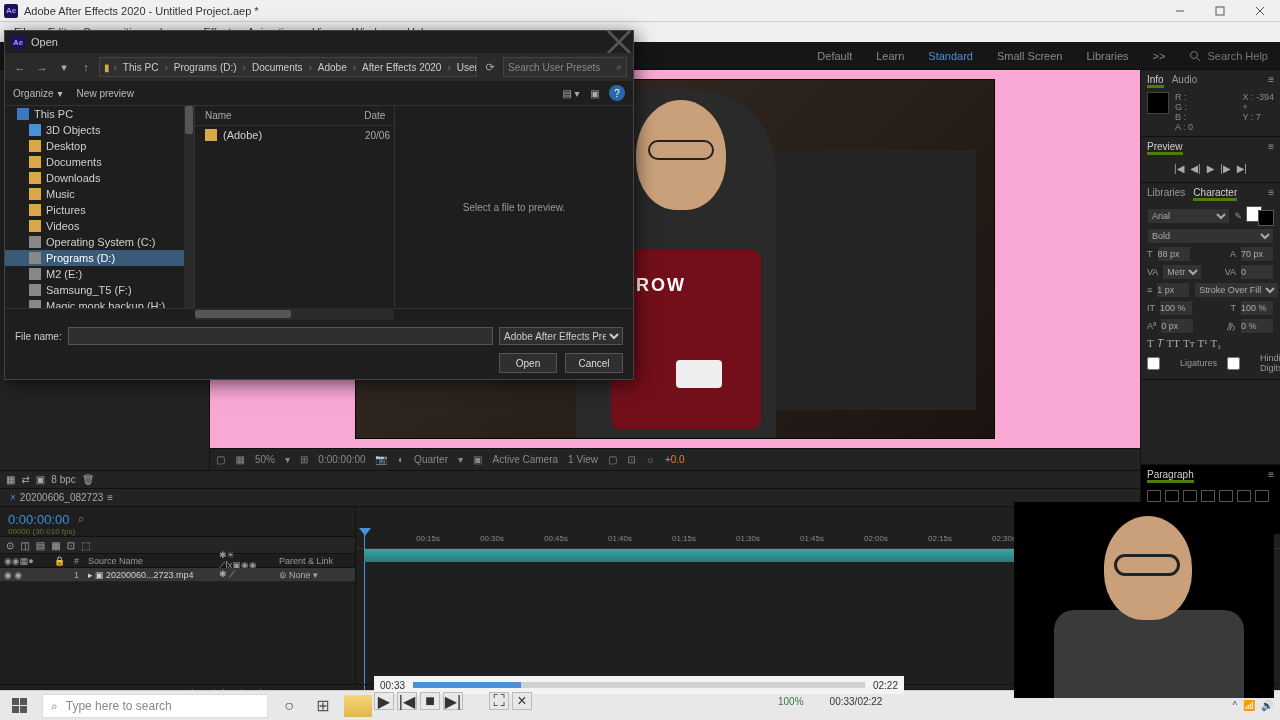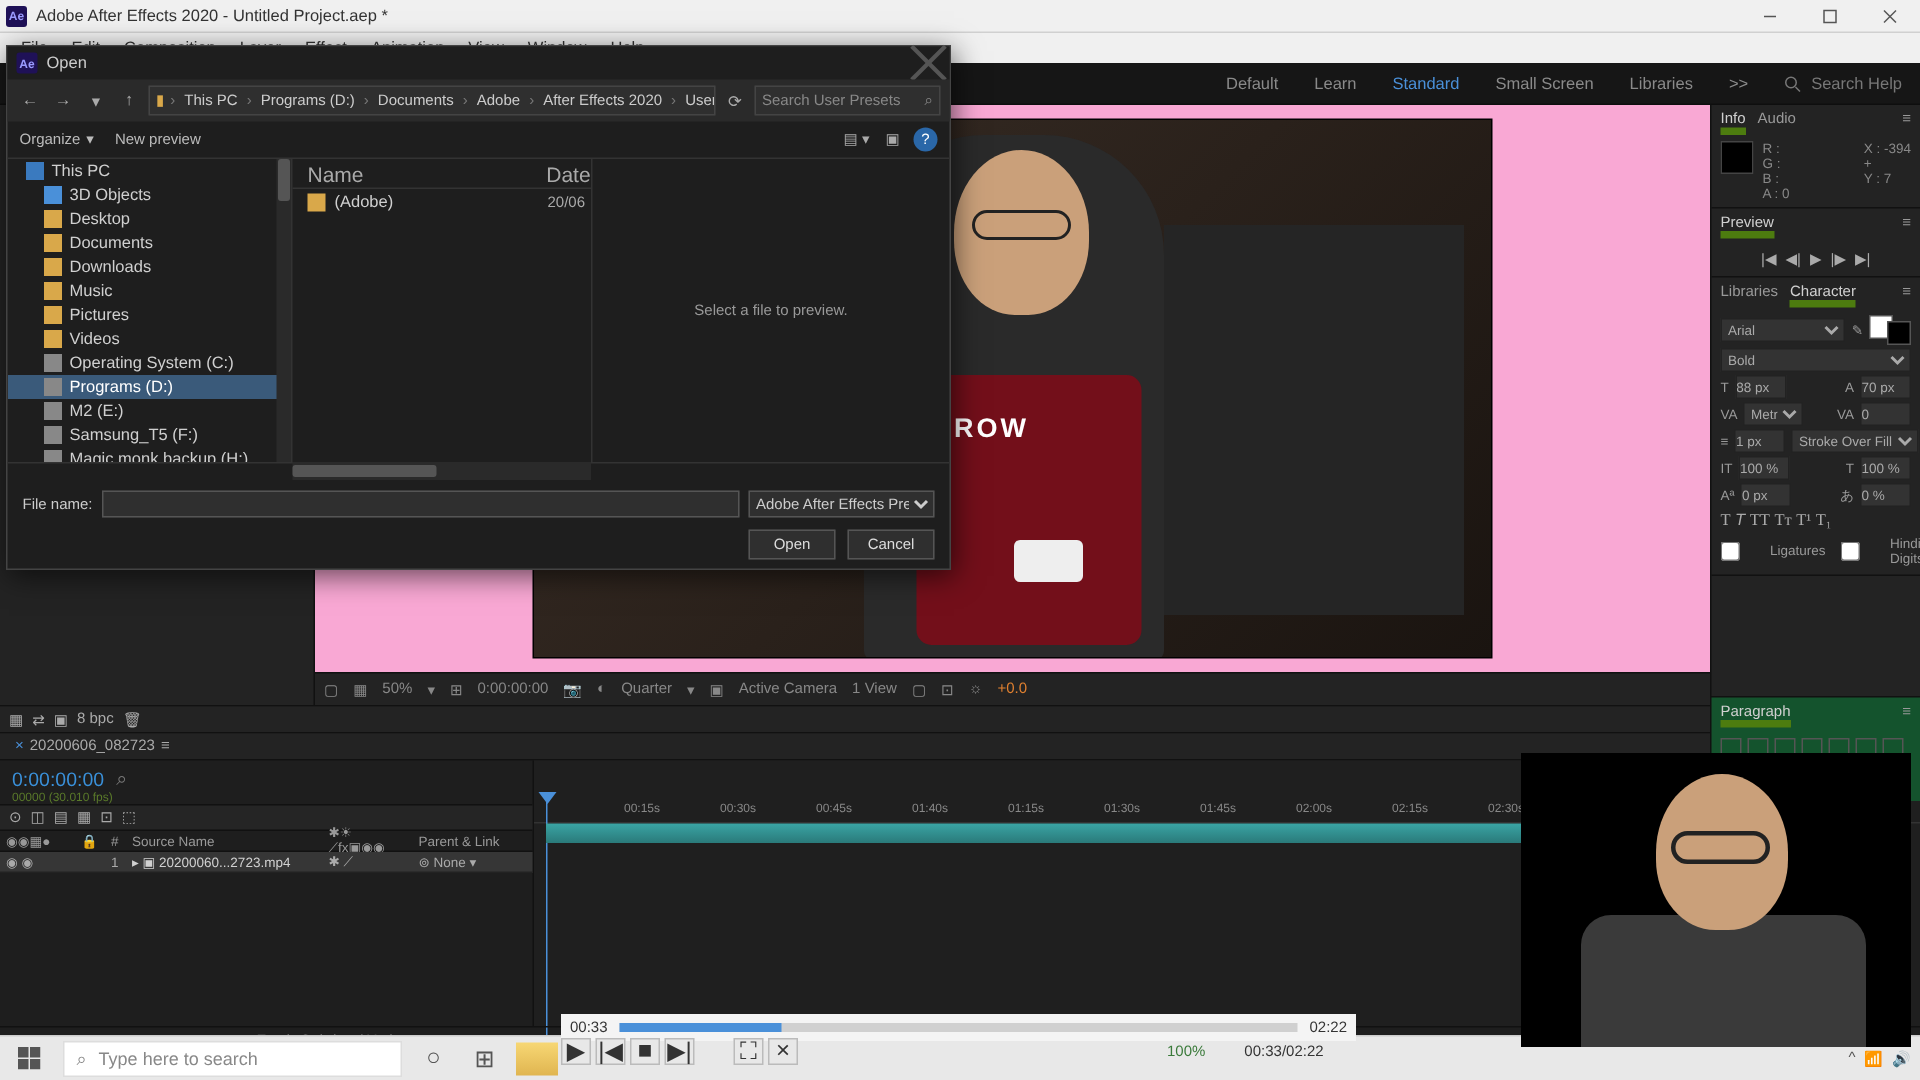--- a/index.html
+++ b/index.html
@@ -40,21 +40,21 @@
 .viewer-img .logo { position:absolute; left:280px; top:195px; color:#fff; font-weight:800; font-size:18px; letter-spacing:2px; }
 .viewer-img .hand { position:absolute; left:320px; top:280px; width:46px; height:28px; background:#eee; border-radius:4px; }
 .viewer-img .bg-wall { position:absolute; left:420px; top:70px; width:200px; height:260px; background:#252525; }
 
 .viewer-controls { height: 22px; background: #232323; border-top: 1px solid #111; display: flex; align-items: center; font-size: 10px; color: #888; padding: 0 6px; gap: 10px; }
 
 
 .panel { border-bottom: 1px solid #111; padding: 4px 6px; font-size: 10px; color: #999; }
 .panel-tabs { display: flex; gap: 8px; margin-bottom: 4px; }
 .panel-tabs span { cursor: pointer; }
-.panel-tabs .active { color: #d0d0d0; border-bottom: 5px solid #4d7c0f; }
+.panel-tabs .active { color: #d0d0d0; border-bottom: 3px solid #4d7c0f; }
 .swatch { width: 22px; height: 22px; background: #000; display: inline-block; border: 1px solid #444; }
 .info-xy { font-size: 9px; color: #888; }
 .tcontrols { display: flex; gap: 6px; justify-content: center; padding: 4px 0; }
 .tcontrols span { color: #aaa; cursor: pointer; }
 
 .char-row { display: flex; align-items: center; gap: 4px; padding: 1px 0; font-size: 9px; }
 .char-row select, .char-row input { background: #333; color: #aaa; border: 1px solid #222; font-size: 9px; height: 16px; }
 .char-row input { width: 34px; }
 .color-pair { display:flex; gap:0; }
 .color-pair .fg { width:16px; height:16px; background:#fff; border:1px solid #555; }
@@ -89,21 +89,21 @@
 .fd-tree-thumb { position:absolute; right:1px; top:0; width:8px; height:28px; background:#555; border-radius:2px; }
 .tree-item { display: flex; align-items: center; gap: 5px; padding: 2px 6px 2px 24px; font-size: 11px; color: #d0d0d0; cursor: pointer; height: 16px; }
 .tree-item.root { padding-left: 12px; }
 .tree-item.sel { background: #3a5a7a; color: #fff; }
 .tree-item .ticon { width: 12px; height: 12px; }
 .ti-pc { background: #3a7abf; }
 .ti-cube { background: #4a90d9; }
 .ti-folder { background: #d9a84a; }
 .ti-drive { background: #888; }
 .fd-files { width: 200px; border-right: 1px solid #333; }
-.fd-headers { display: flex; font-size: 14px; color: #aaa; border-bottom: 1px solid #333; height: 20px; align-items: center; }
+.fd-headers { display: flex; font-size: 10px; color: #aaa; border-bottom: 1px solid #333; height: 20px; align-items: center; }
 .fd-headers .col-name { width: 170px; padding-left: 10px; }
 .fd-headers .col-date { width: 30px; }
 .fd-row { display: flex; align-items: center; font-size: 11px; height: 18px; padding-left: 10px; color: #d0d0d0; }
 .fd-row .ficon { width: 12px; height: 12px; background: #d9a84a; margin-right: 6px; }
 .fd-row .fdate { margin-left: auto; margin-right: 4px; color: #aaa; font-size: 10px; }
 .fd-preview { flex: 1; display: flex; align-items: center; justify-content: center; color: #999; font-size: 10px; }
 .fd-hscroll { height:12px; background:#2a2a2a; position:relative; }
 .fd-hthumb { position:absolute; left:0; top:2px; height:8px; width:96px; background:#555; border-radius:2px; }
 
 .fd-footer { padding: 6px 10px; display: flex; flex-direction: column; gap: 8px; }
@@ -129,21 +129,21 @@
 .tl-layer-row { height: 14px; display: flex; align-items: center; font-size: 9px; background: #363636; border-bottom: 1px solid #222; }
 .tl-layer-row .c { padding: 0 4px; }
 .tl-right .ruler { height: 18px; border-bottom: 1px solid #333; position: relative; margin-top: 24px; }
 .tl-right .ruler .playhead { position:absolute; left:3px; top:-3px; width:0; height:0; border-left:6px solid transparent; border-right:6px solid transparent; border-top:8px solid #4a90d9; }
 .tl-right .ruler .playline { position:absolute; left:8px; top:0; width:1px; height:200px; background:#4a90d9; }
 .tl-right .ruler .tick { position:absolute; font-size:8px; color:#888; top:3px; }
 .tl-right .clip { position:absolute; left:8px; top:42px; right:6px; height:13px; background: linear-gradient(#3aa4a4,#2a7a7a); }
 .tl-footer { height: 16px; border-top: 1px solid #111; display: flex; align-items: center; padding: 0 8px; font-size: 9px; color: #888; position: relative; }
 
 
-.para-panel { position: absolute; right: 0; top: 464px; width: 140px; height: 70px; background: #14532d; color: #999; font-size: 10px; border-left: 1px solid #111; border-top: 1px solid #111; padding: 4px 6px; }
+.para-panel { position: absolute; right: 0; top: 464px; width: 140px; height: 70px; background: #000000; color: #999; font-size: 10px; border-left: 1px solid #111; border-top: 1px solid #111; padding: 4px 6px; }
 .para-align { display:flex; gap:4px; padding:3px 0; }
 .para-align span { width:14px; height:12px; border:1px solid #555; cursor:pointer; }
 .para-row { display:flex; gap:4px; align-items:center; font-size:9px; padding:1px 0; }
 .para-row input { width:24px; height:14px; background:#333; border:1px solid #222; color:#aaa; font-size:9px; }
 
 
 .webcam { position: absolute; right: 6px; bottom: 22px; width: 260px; height: 196px; background: #000; z-index: 30; overflow:hidden; }
 .webcam .whead { position:absolute; left:90px; top:14px; width:88px; height:104px; background:#caa07a; border-radius:50% 50% 45% 45%; }
 .webcam .wglasses { position:absolute; left:100px; top:52px; width:66px; height:22px; border:3px solid #222; border-radius:12px; }
 .webcam .wbody { position:absolute; left:40px; top:108px; width:190px; height:120px; background:#3a3a3a; border-radius:20px 20px 0 0; }

